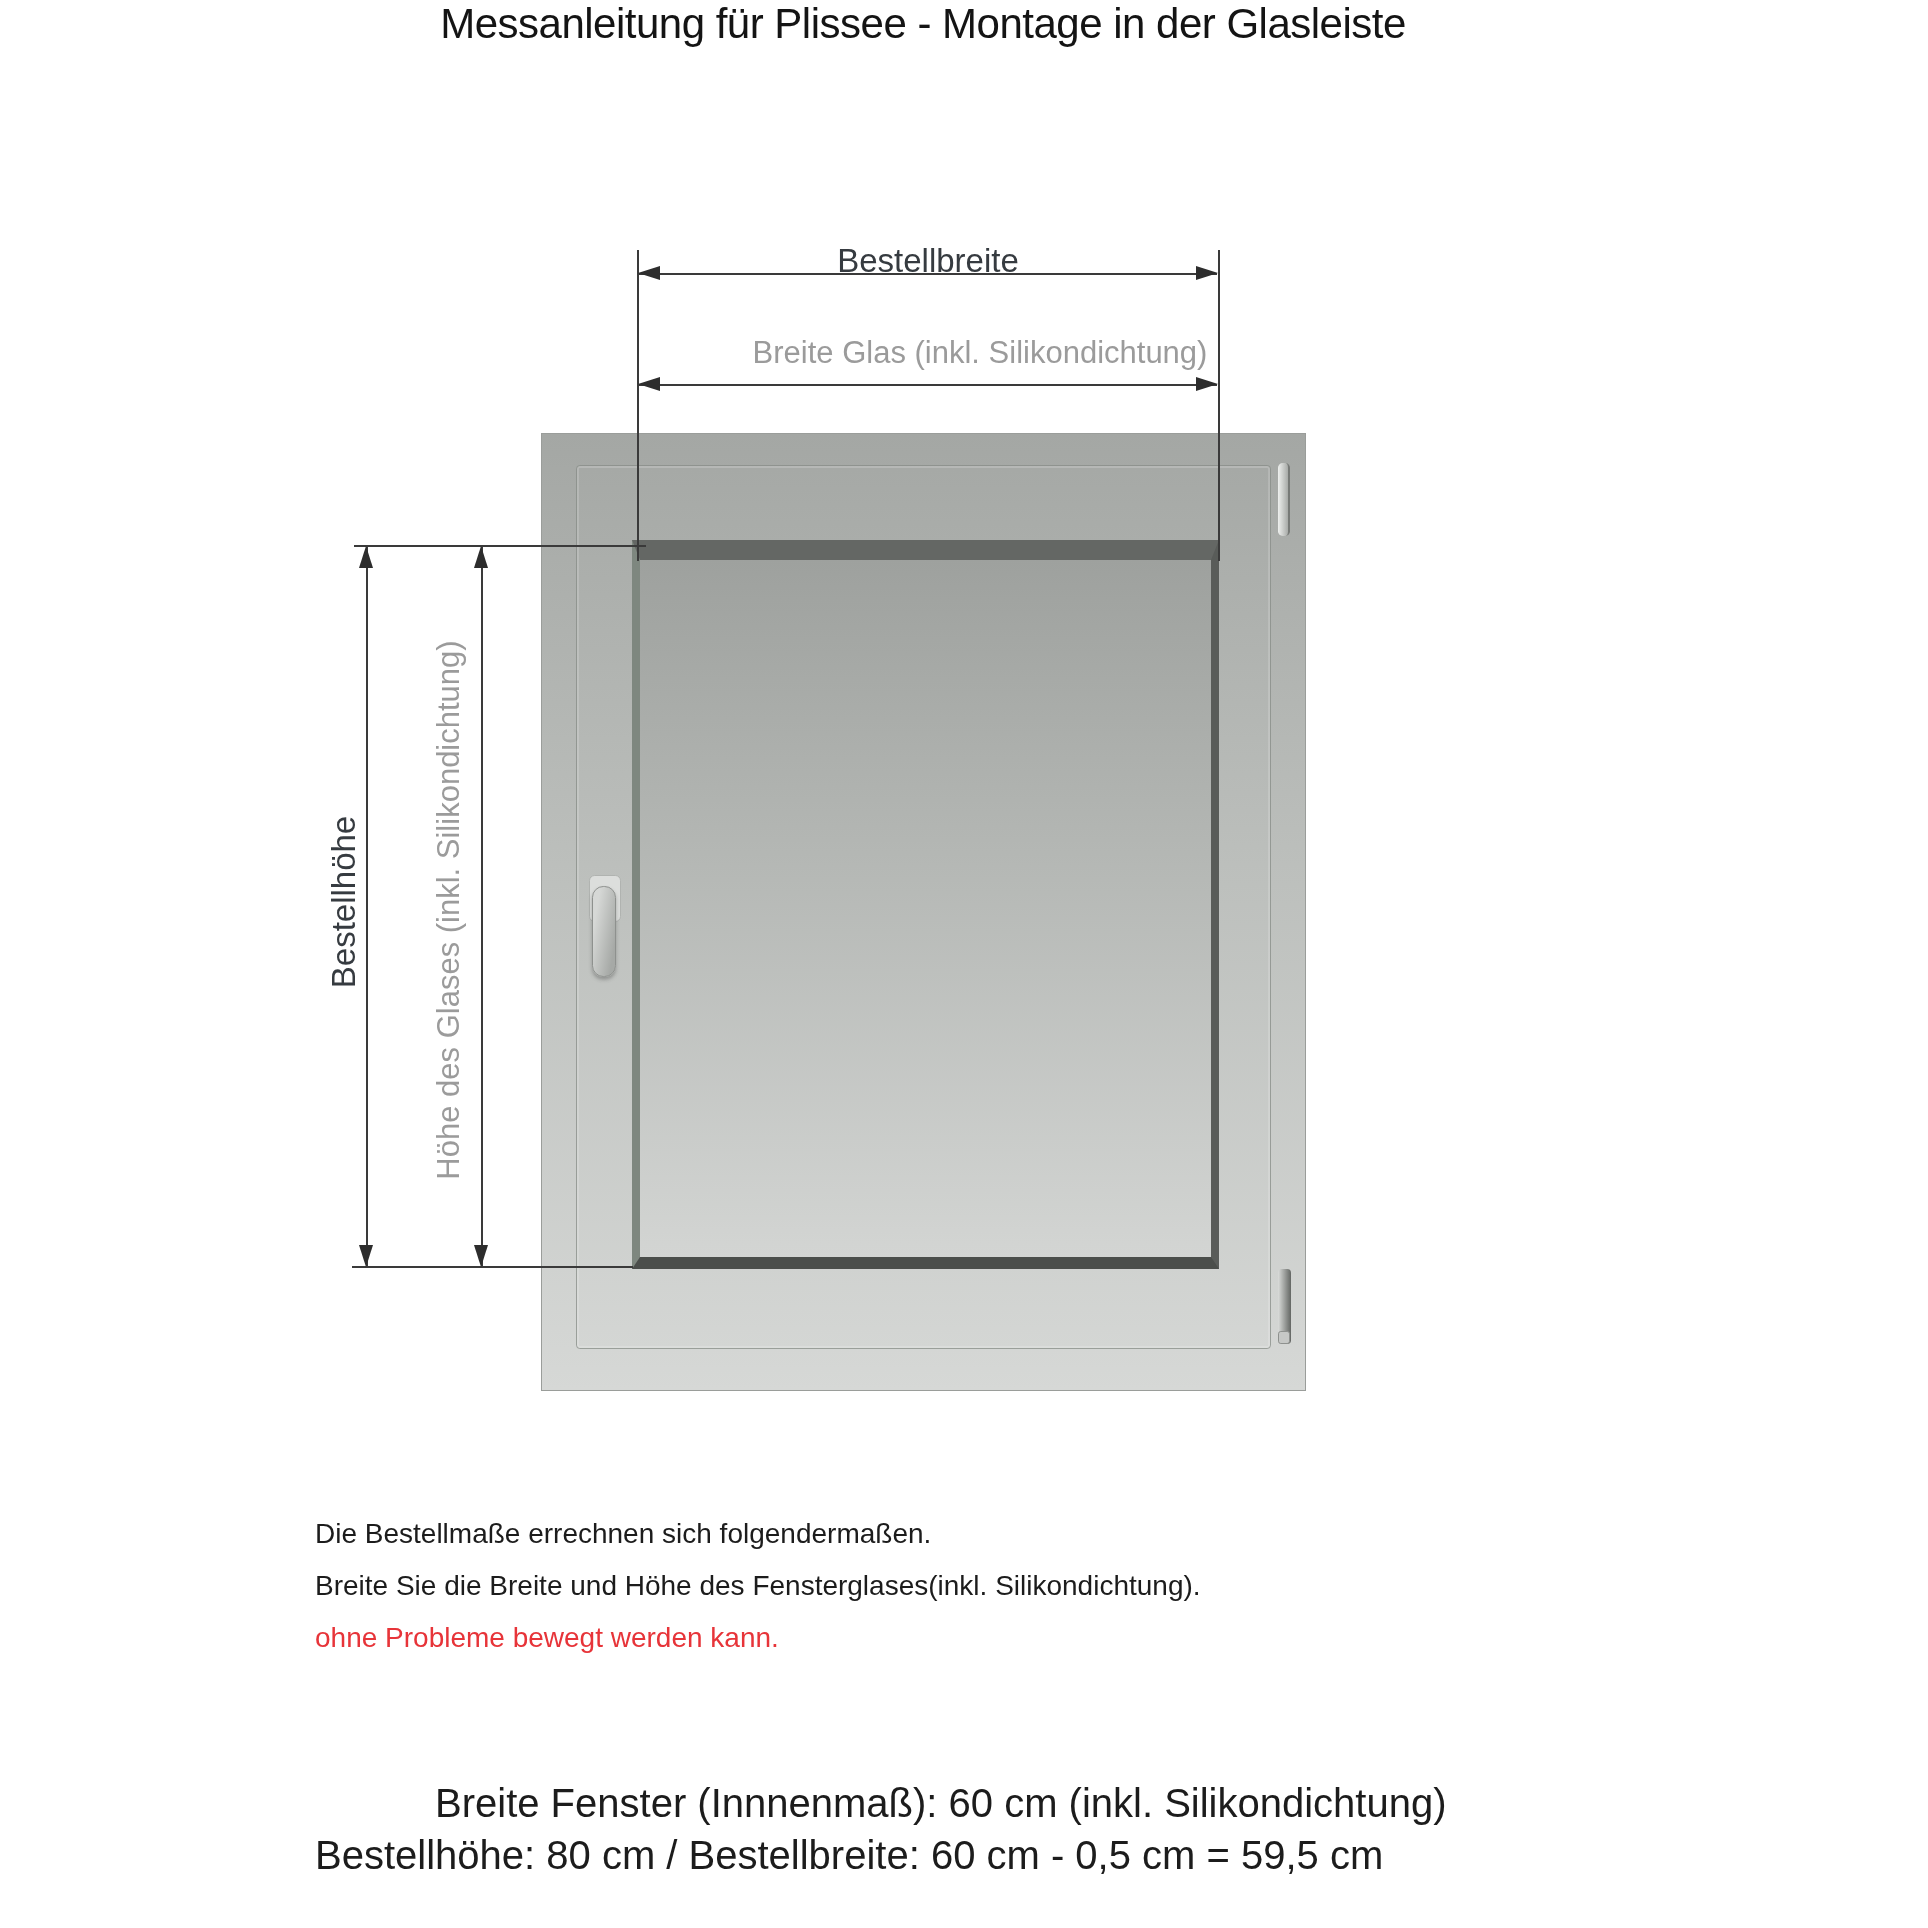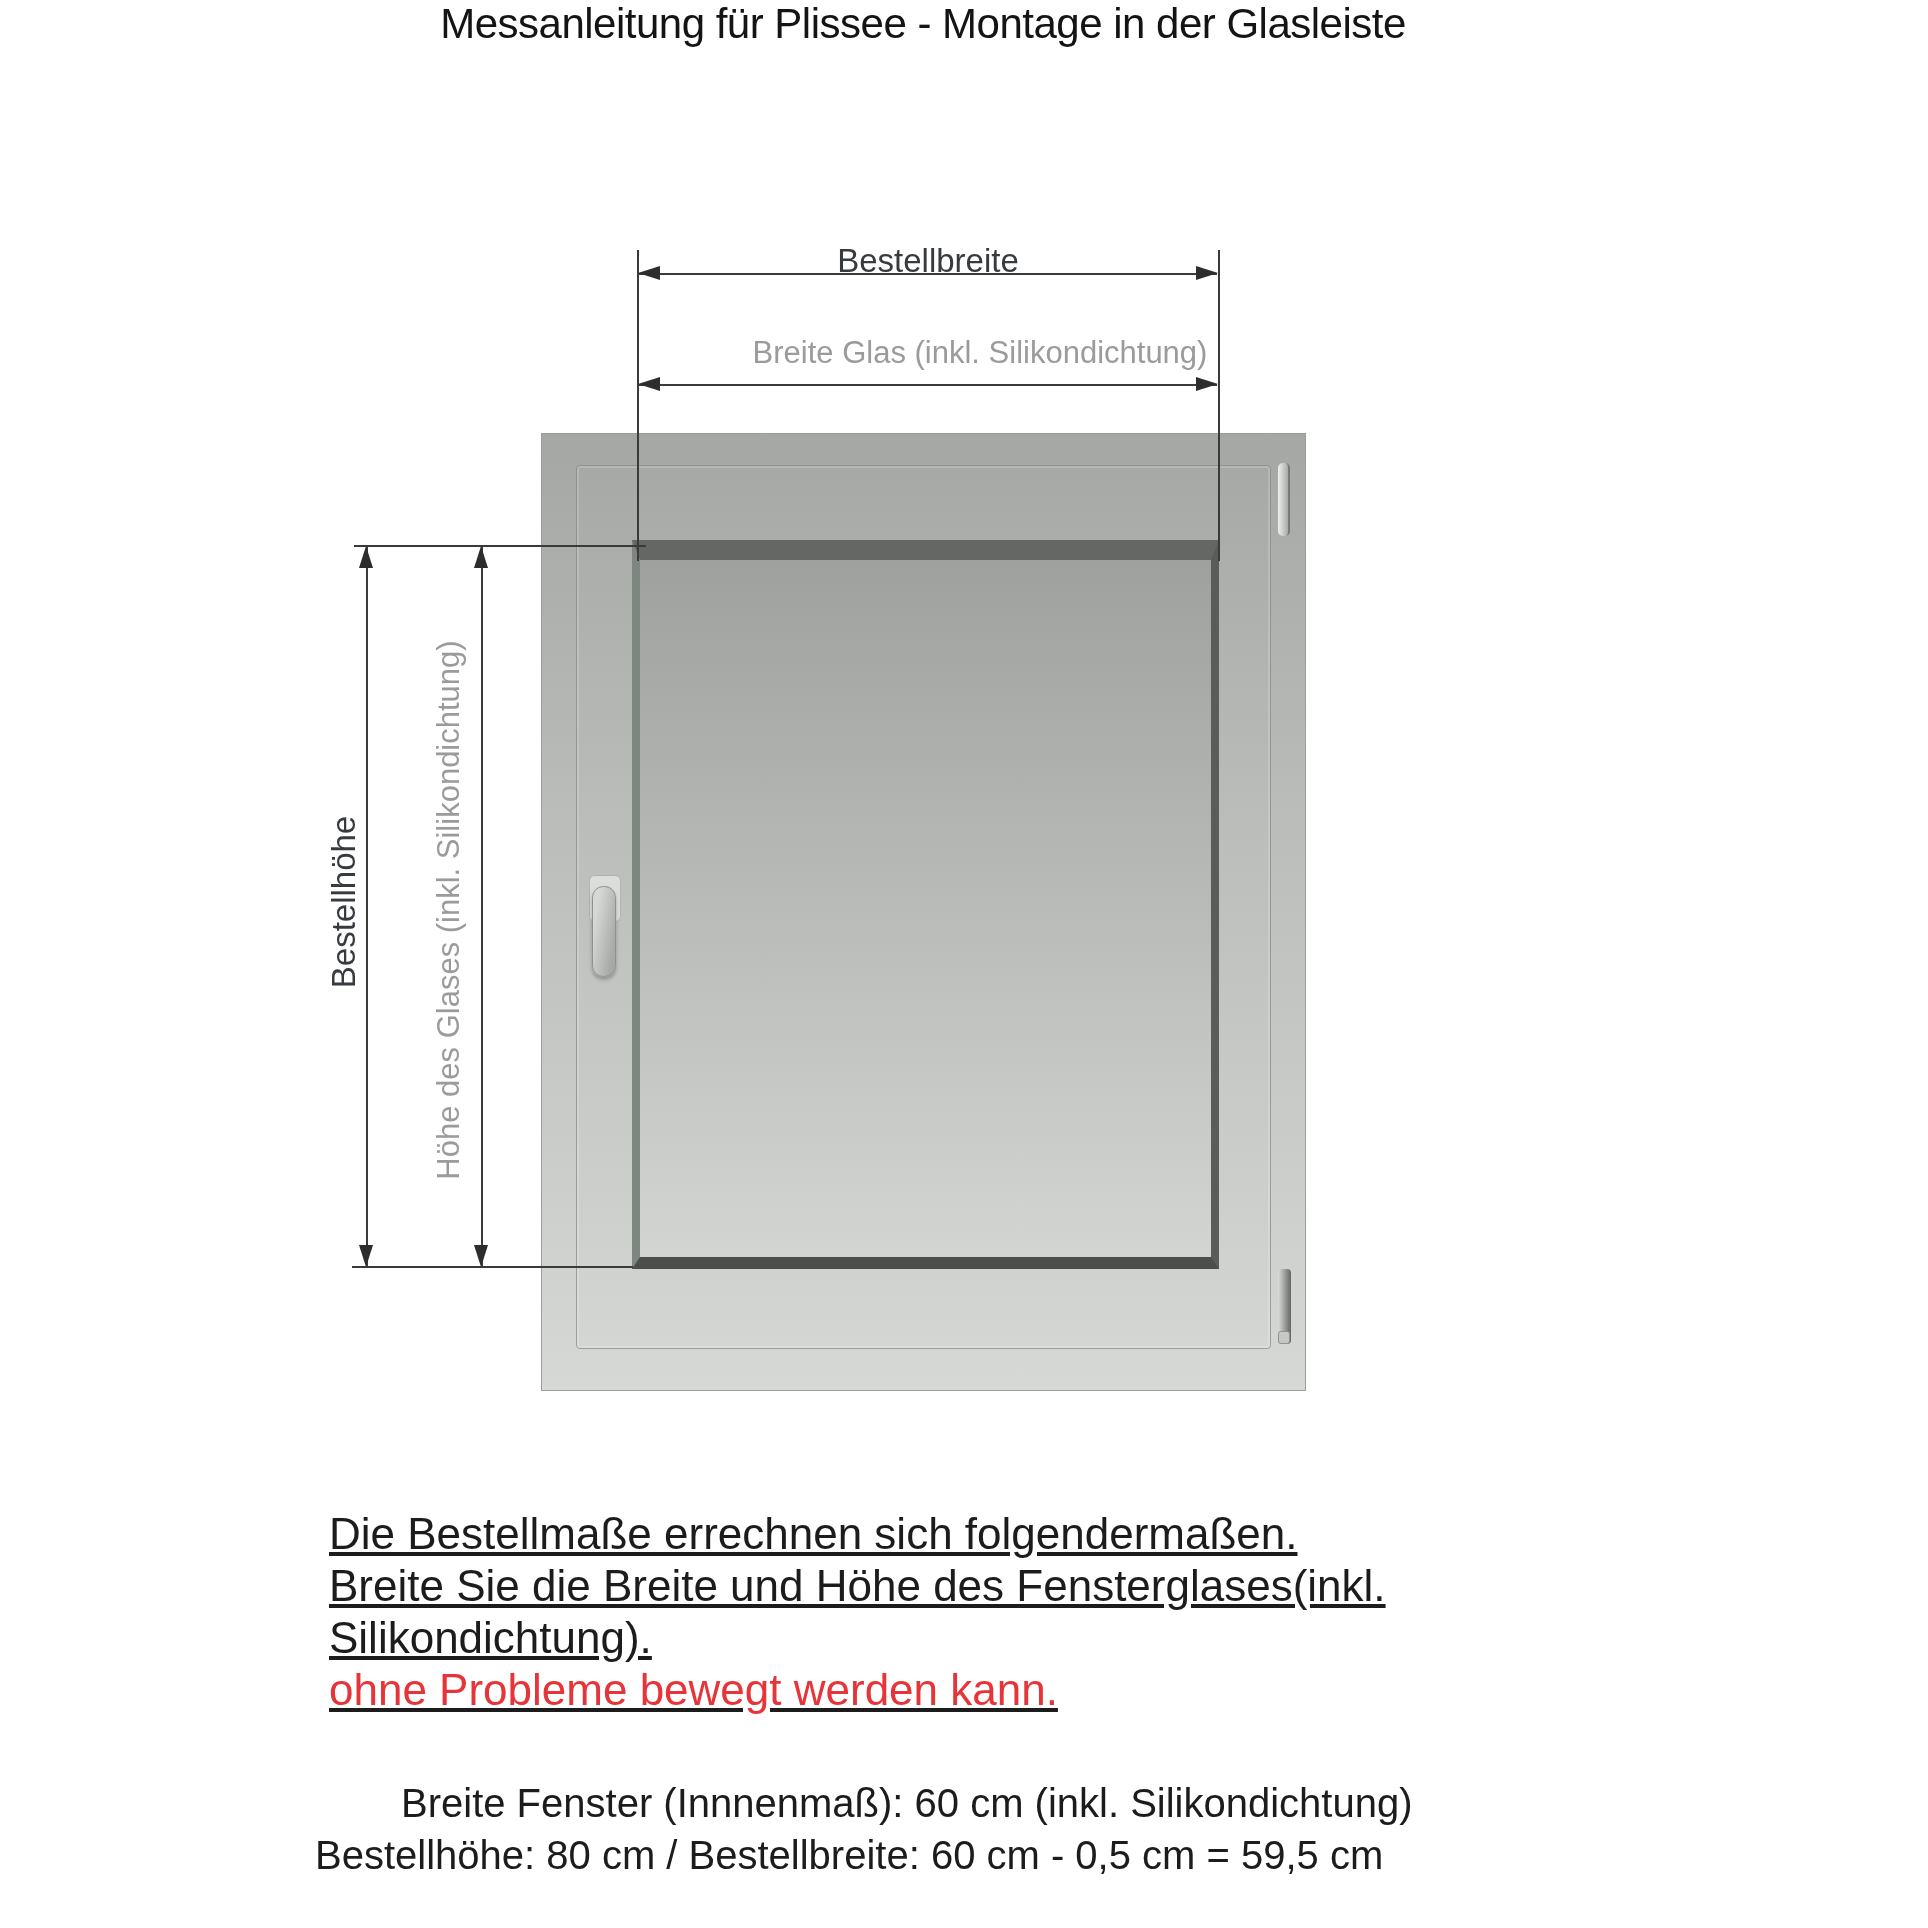--- a/index.html
+++ b/index.html
@@ -68,24 +68,24 @@
     border-left:7.5px solid transparent;border-right:7.5px solid transparent;border-top:22.6px solid #2d2d2d;}
   
   .dim-label{position:absolute;white-space:nowrap;font-weight:400;}
   .dim-dark{color:var(--dim-label-dark,#363b40);}
   .dim-gray{color:var(--dim-label-gray,#9b9b9b);}
   .lbl-order-width{left:928px;top:242px;font-size:33px;transform:translateX(-50%);}
   .lbl-glass-width{left:980px;top:335px;font-size:31px;transform:translateX(-50%);}
   .lbl-order-height{left:344px;top:902px;font-size:33px;transform:translate(-50%,-50%) rotate(-90deg);}
   .lbl-glass-height{left:449px;top:910px;font-size:31px;transform:translate(-50%,-50%) rotate(-90deg);}
   
-  .instructions{position:absolute;left:329px;top:1508px;font-size:44px;line-height:52px;text-decoration:underline;}
+  .instructions{position:absolute;left:315px;top:1508px;font-size:28px;line-height:52px;}
   .warning{color:var(--warning-red,#e73439);}
   .example{position:absolute;left:315px;top:1777px;font-size:40px;line-height:52px;}
-  .example .indent{margin-left:86px;}
+  .example .indent{margin-left:120px;}
 </style>
 </head>
 <body>
 
 <div class="page">
 
   <div class="title">Messanleitung für Plissee - Montage in der Glasleiste</div>
 
   <div class="win-frame">
     <div class="win-sash"></div>

